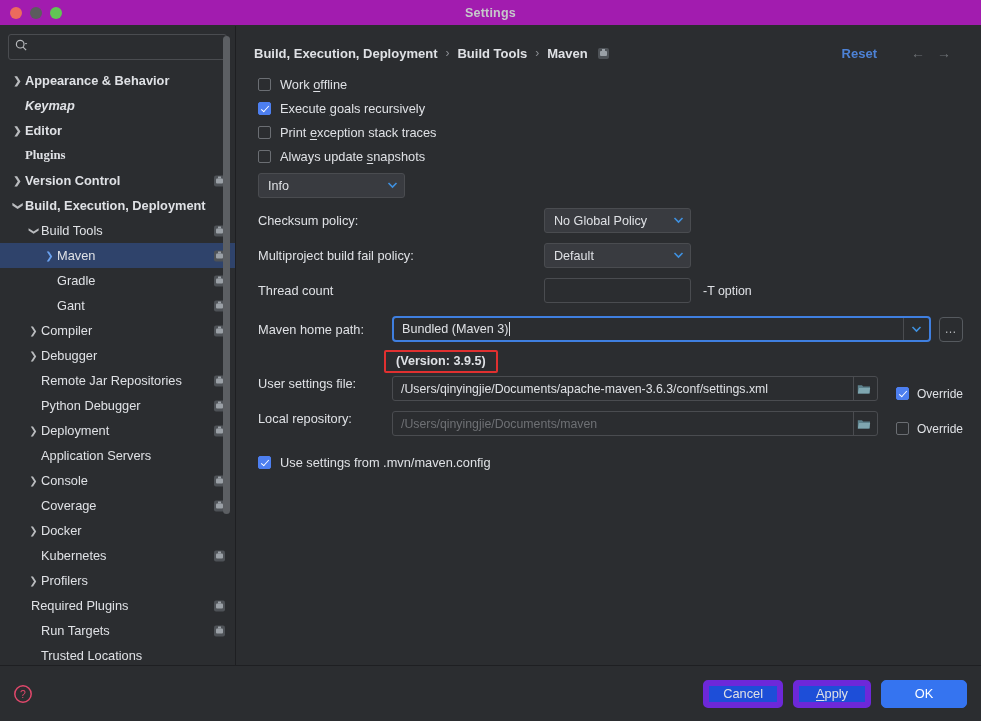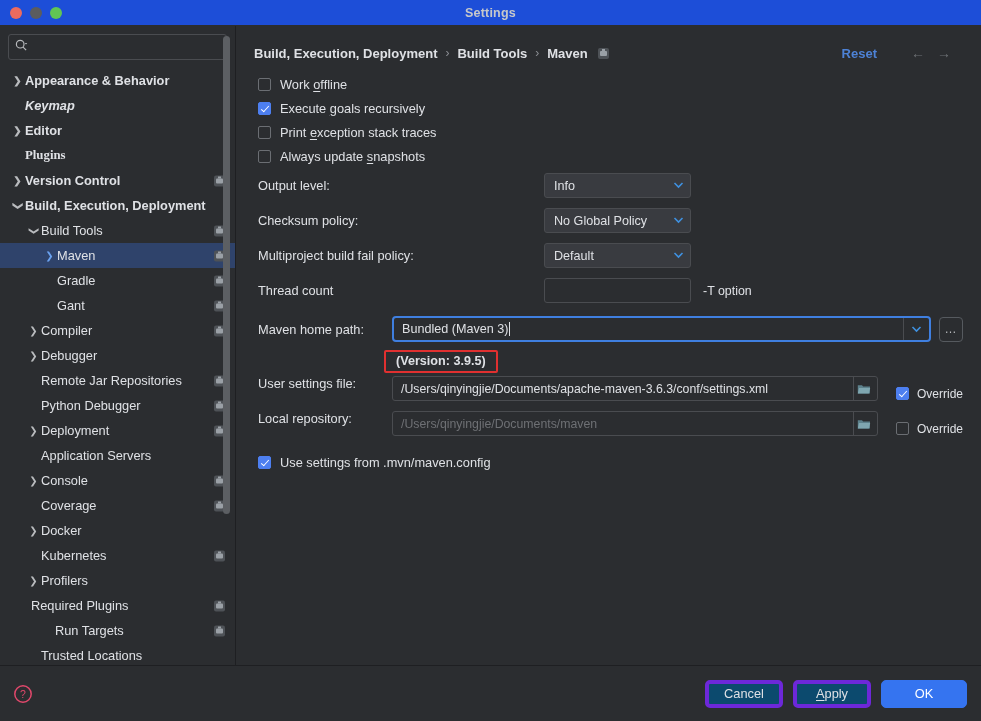--- a/index.html
+++ b/index.html
@@ -15,21 +15,21 @@
   .window {
     position: relative;
     width: 981px; height: 721px;
     background: #2b2d30;
     display: flex; flex-direction: column;
   }
 
   
   .titlebar {
     height: 26px; flex: 0 0 26px;
-    background: #1d4ed8;
+    background: #a21caf;
     position: relative;
     display: flex; align-items: center;
     border-bottom: 1px solid #2b2d30;
   }
   .traffic { position: absolute; left: 10px; top: 0; height: 26px; display: flex; align-items: center; gap: 8px; }
   .dot { width: 12px; height: 12px; border-radius: 50%; }
   .dot.red { background: #ec6b5e; }
   .dot.yellow { background: #5b5c5e; }
   .dot.green { background: #61c554; }
   .titlebar-title {
@@ -219,21 +219,21 @@
     padding: 0 14px 0 12px;
   }
   .help-btn { width: 22px; height: 22px; }
   .footer-spacer { flex: 1; }
   .btn {
     height: 28px; min-width: 78px; padding: 0 14px;
     border-radius: 5px; font-size: 12.8px;
     display: inline-flex; align-items: center; justify-content: center;
     margin-left: 10px; cursor: default;
   }
-  .btn.secondary { background: #0c4a6e; border: 4px solid #6d28d9; color: #dfe1e5; }
+  .btn.secondary { background: #1d4ed8; border: 6px solid #6d28d9; color: #dfe1e5; }
   .btn.primary { background: #3574f0; border: 1px solid #3574f0; color: #ffffff; min-width: 86px; }
   .btn u { text-decoration: underline; text-underline-offset: 2px; }
 </style>
 </head>
 <body>
 
 <div class="window">
 
   <div class="titlebar">
     <div class="traffic">
@@ -380,21 +380,21 @@
             <span class="chev">❯</span>
             <span class="lbl">Profilers</span>
           </div>
           <div class="tree-item" style="padding-left: 16px;">
             <span class="chev"></span>
             <span class="lbl">Required Plugins</span>
             <span class="badge">
               <i></i>
             </span>
           </div>
-          <div class="tree-item" style="padding-left: 40px;">
+          <div class="tree-item" style="padding-left: 26px;">
             <span class="chev"></span>
             <span class="lbl">Run Targets</span>
             <span class="badge">
               <i></i>
             </span>
           </div>
           <div class="tree-item" style="padding-left: 26px;">
             <span class="chev"></span>
             <span class="lbl">Trusted Locations</span>
           </div>
@@ -435,21 +435,20 @@
             <span class="chk-label"><span>Print </span><u>e</u><span>xception stack traces</span></span>
           </div>
           <div class="chk-row">
             <span class="chk"></span>
             <span class="chk-label"><span>Always update </span><u>s</u><span>napshots</span></span>
           </div>
         </div>
 
       <div id="combos">
           <div class="field-row">
-            <span class="field-label">Output level:</span>
             <div class="combo">
               <span class="cval">Info</span>
               <span class="carrow"><svg width="11" height="8" viewBox="0 0 11 8">
                   <path d="M1.5 2 L5.5 6 L9.5 2" fill="none" stroke="#3f91e0" stroke-width="1.6"></path>
                 </svg></span>
             </div>
           </div>
           <div class="field-row">
             <span class="field-label">Checksum policy:</span>
             <div class="combo">

